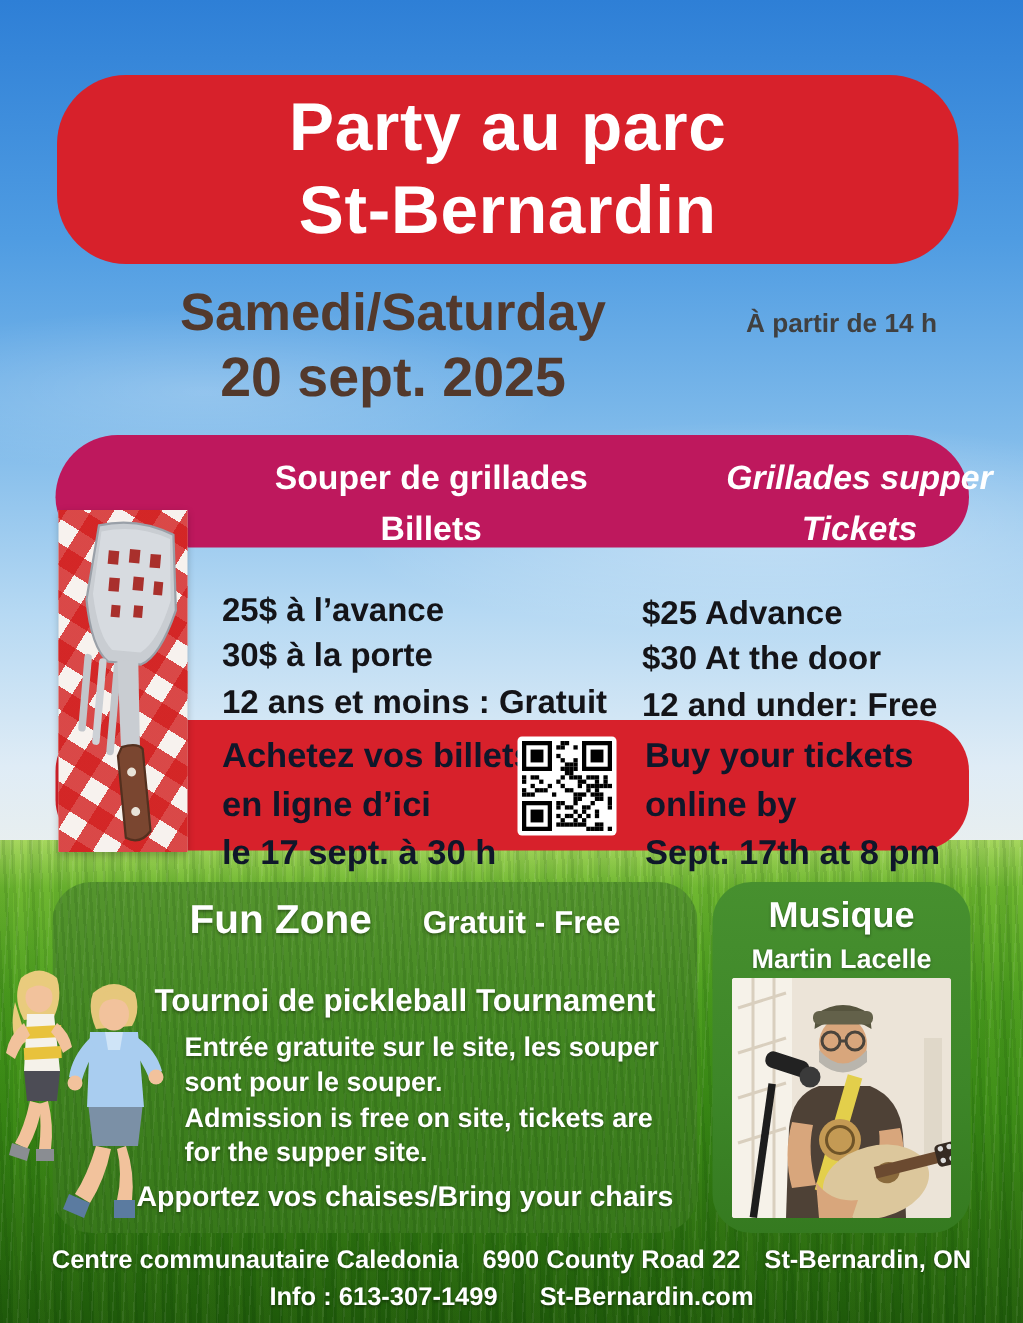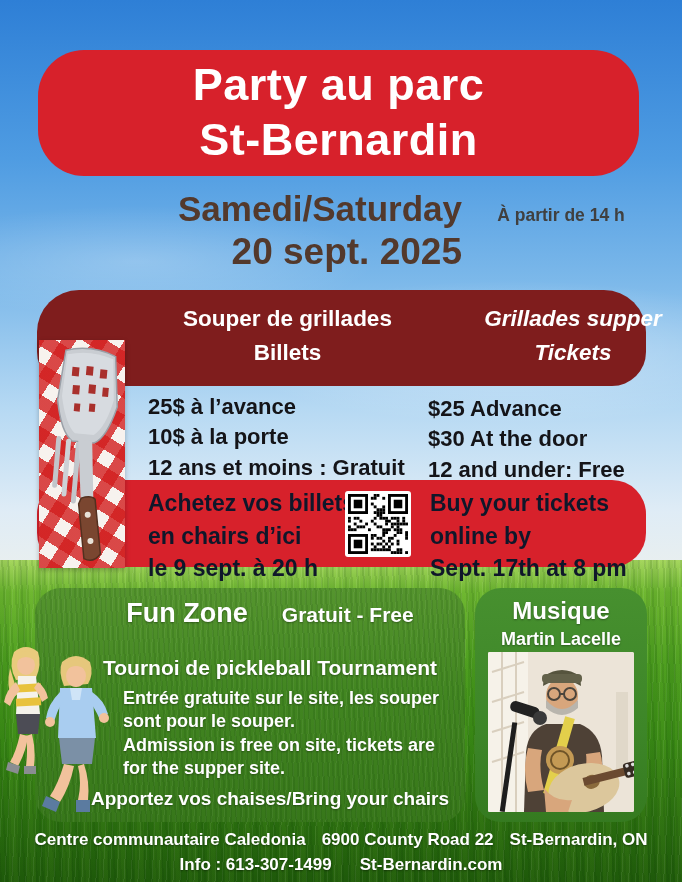--- a/index.html
+++ b/index.html
@@ -18,28 +18,28 @@
       repeating-linear-gradient(93deg, rgba(255,255,255,.07) 0 1px, rgba(255,255,255,0) 1px 7px),
       repeating-linear-gradient(90deg, rgba(20,80,10,.08) 0 9px, rgba(160,220,80,.05) 9px 18px),
       linear-gradient(180deg,#a6d65f 0%,#6cb52f 10%,#4b9c1e 32%,#3a8a15 55%,#2e7410 75%,#1f5a0a 100%);}
 
   
   .title-box{position:absolute;left:38px;top:50px;width:601px;height:126px;background:#d7212b;
     border-radius:46px;display:flex;flex-direction:column;align-items:center;justify-content:center;}
   .title-line{color:#fff;font-weight:bold;font-size:45px;line-height:1.22;letter-spacing:.5px;}
 
   
-  .date-block{position:absolute;left:62px;top:188px;width:400px;text-align:right;color:#53392c;font-weight:bold;}
+  .date-block{position:absolute;left:62px;top:188px;width:400px;text-align:center;color:#53392c;font-weight:bold;}
   .date-l1{font-size:35px;line-height:1.2;}
   .date-l2{font-size:37px;line-height:1.2;}
   .time-block{position:absolute;left:468px;top:202px;width:186px;text-align:center;color:#404040;
     font-weight:bold;font-size:17.5px;line-height:1.55;}
 
   
-  .band-top{position:absolute;left:37px;top:290px;width:609px;height:96px;background:#7f1d1d;
+  .band-top{position:absolute;left:37px;top:290px;width:609px;height:75px;background:#be185d;
     border-radius:42px 42px 34px 34px;}
   .hdr{position:absolute;color:#fff;font-weight:bold;font-size:22.5px;line-height:1.5;text-align:center;top:12px;}
   .hdr-fr{left:118px;width:265px;}
   .hdr-en{left:416px;width:240px;font-style:italic;}
   .prices{position:absolute;color:#141418;font-weight:bold;font-size:22px;line-height:1.38;}
   .prices-fr{left:148px;top:392px;}
   .prices-en{left:428px;top:394px;}
   .band-bottom{position:absolute;left:37px;top:480px;width:609px;height:87px;background:#d7212b;border-radius:34px;}
   .buy{position:absolute;color:#0f172a;font-weight:bold;font-size:23px;line-height:1.42;top:7px;}
   .buy-fr{left:111px;}
@@ -113,34 +113,34 @@
       <div>Billets</div>
     </div>
     <div class="hdr hdr-en">
       <div>Grillades supper</div>
       <div>Tickets</div>
     </div>
   </div>
 
   <div class="prices prices-fr">
     <div>25$ à l’avance</div>
-    <div>10$ à la porte</div>
+    <div>30$ à la porte</div>
     <div>12 ans et moins : Gratuit</div>
   </div>
   <div class="prices prices-en">
     <div>$25 Advance</div>
     <div>$30 At the door</div>
     <div>12 and under: Free</div>
   </div>
 
   <div class="band-bottom">
     <div class="buy buy-fr">
       <div>Achetez vos billets</div>
-      <div>en chairs d’ici</div>
-      <div>le 9 sept. à 20 h</div>
+      <div>en ligne d’ici</div>
+      <div>le 17 sept. à 30 h</div>
     </div>
     <div class="qr-box">
       <div style="width:100%;height:100%;"><svg viewBox="0 0 84 84" width="100%" height="100%">
             <rect x="0" y="0" width="28" height="28" fill="#000"></rect>
             <rect x="4" y="4" width="20" height="20" fill="#fff"></rect>
             <rect x="8" y="8" width="12" height="12" fill="#000"></rect>
             <rect x="56" y="0" width="28" height="28" fill="#000"></rect>
             <rect x="60" y="4" width="20" height="20" fill="#fff"></rect>
             <rect x="64" y="8" width="12" height="12" fill="#000"></rect>
             <rect x="0" y="56" width="28" height="28" fill="#000"></rect>

